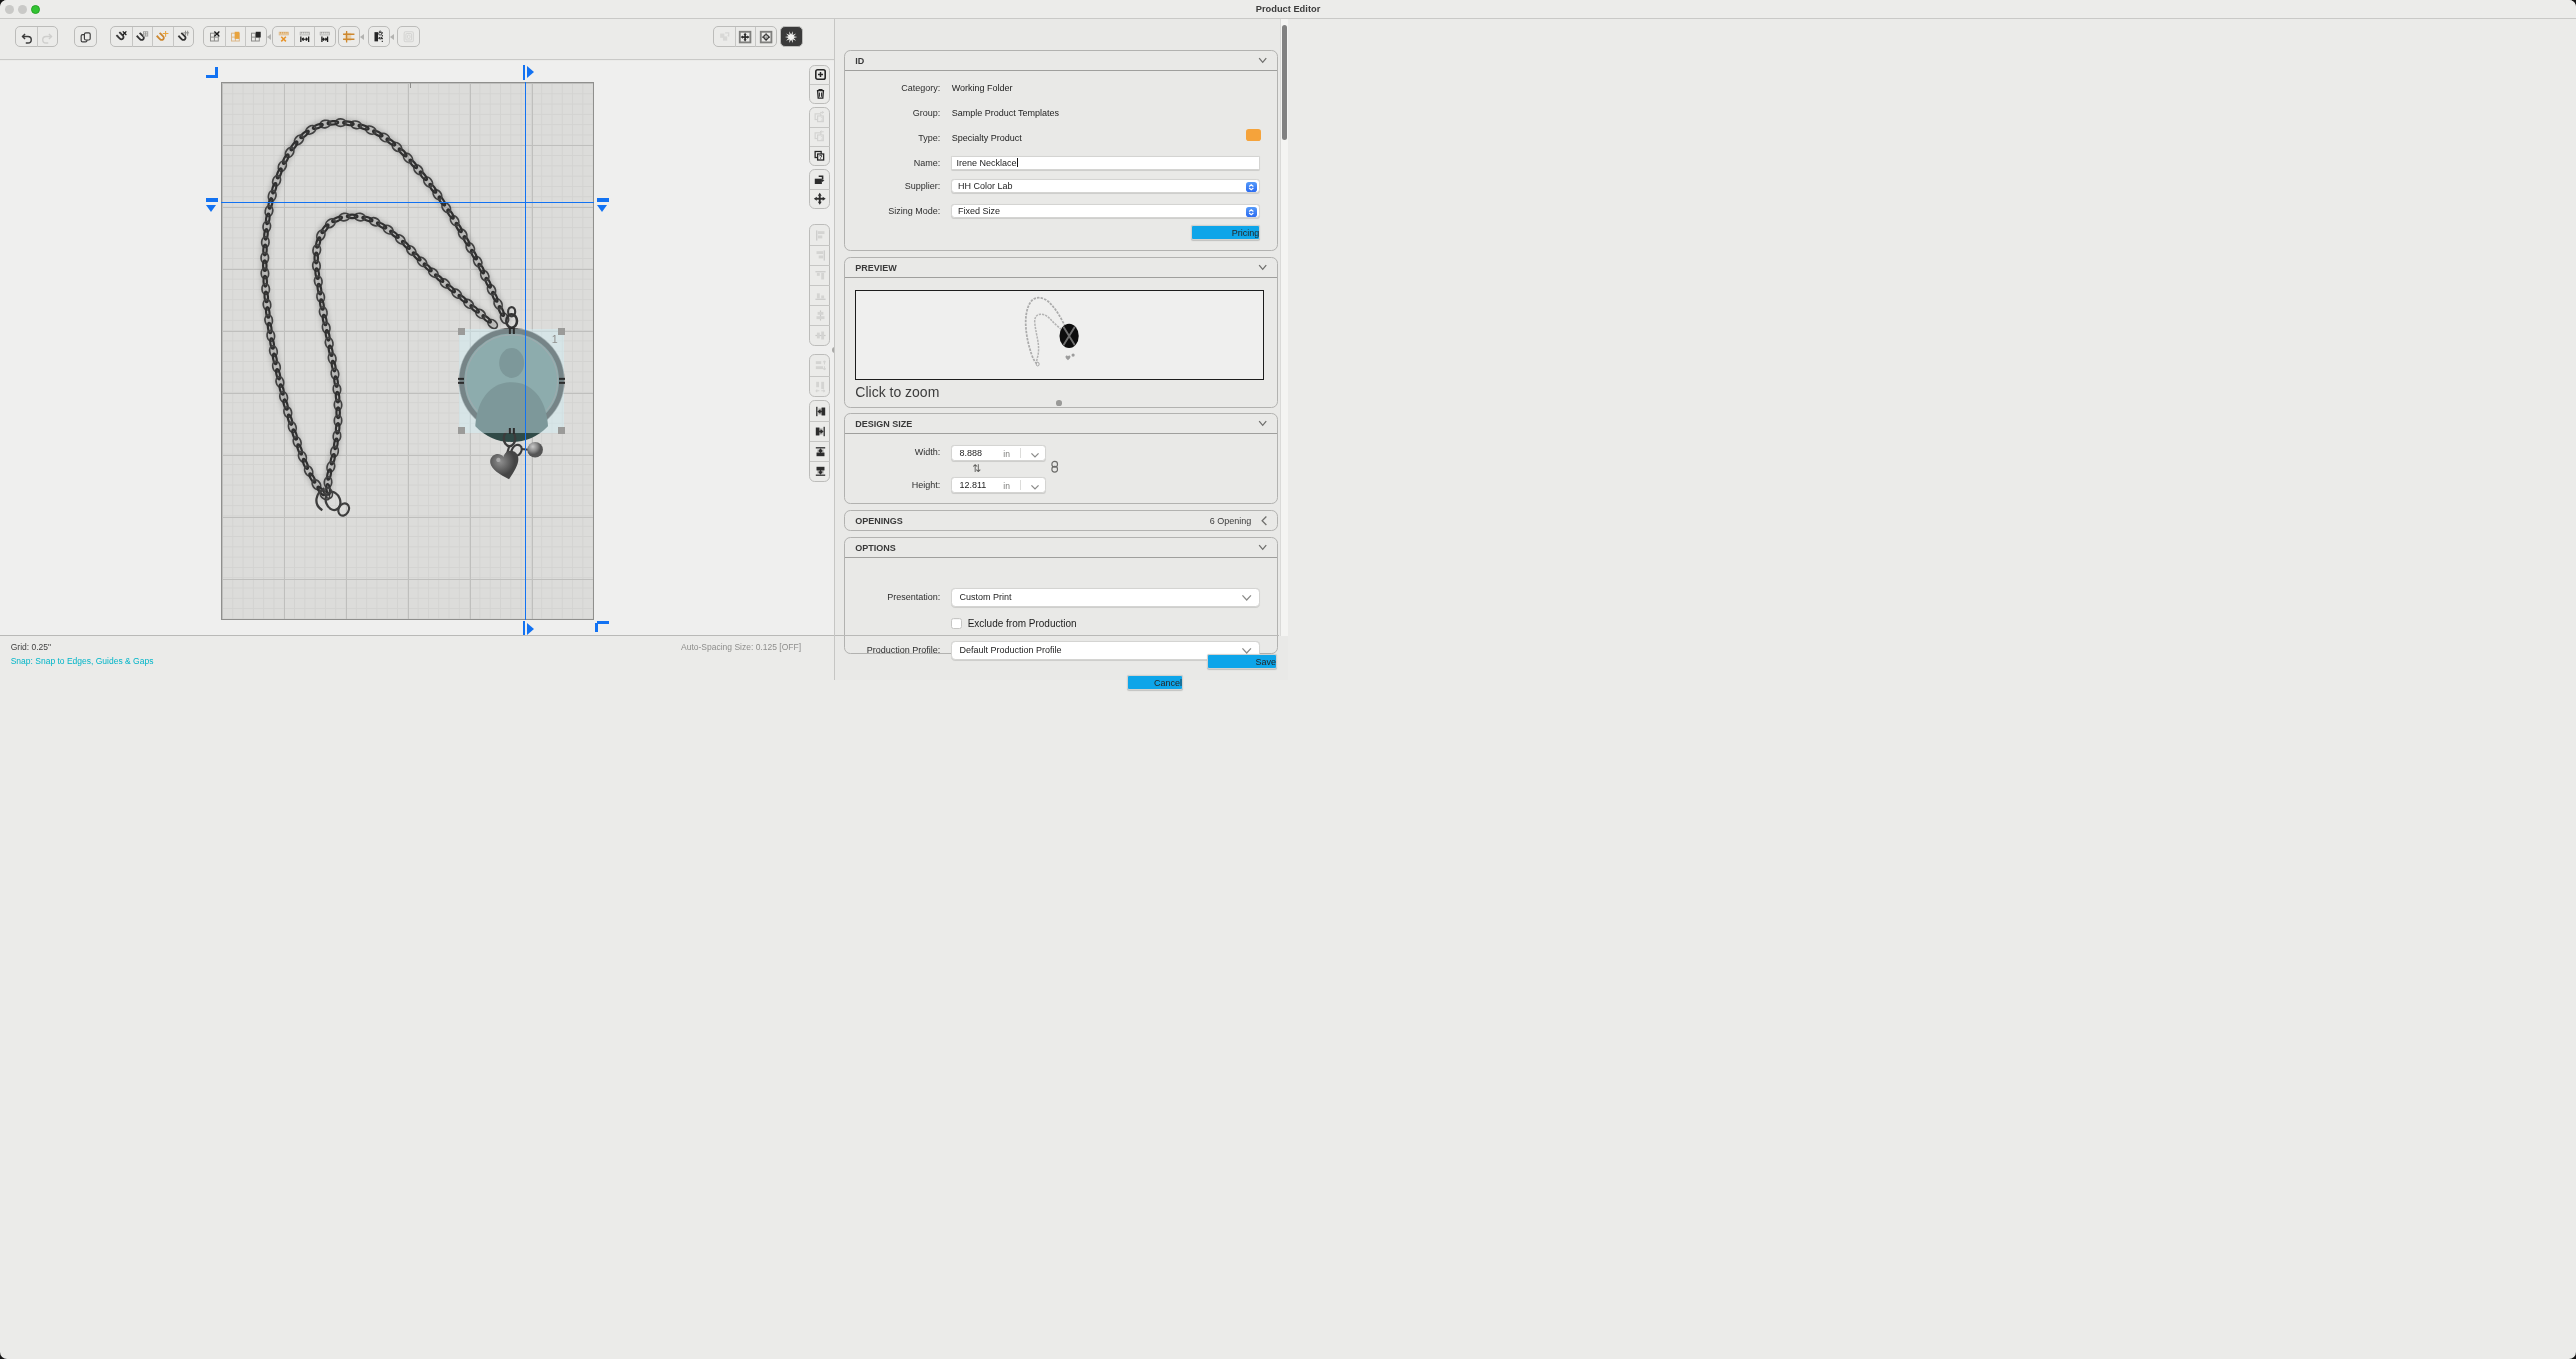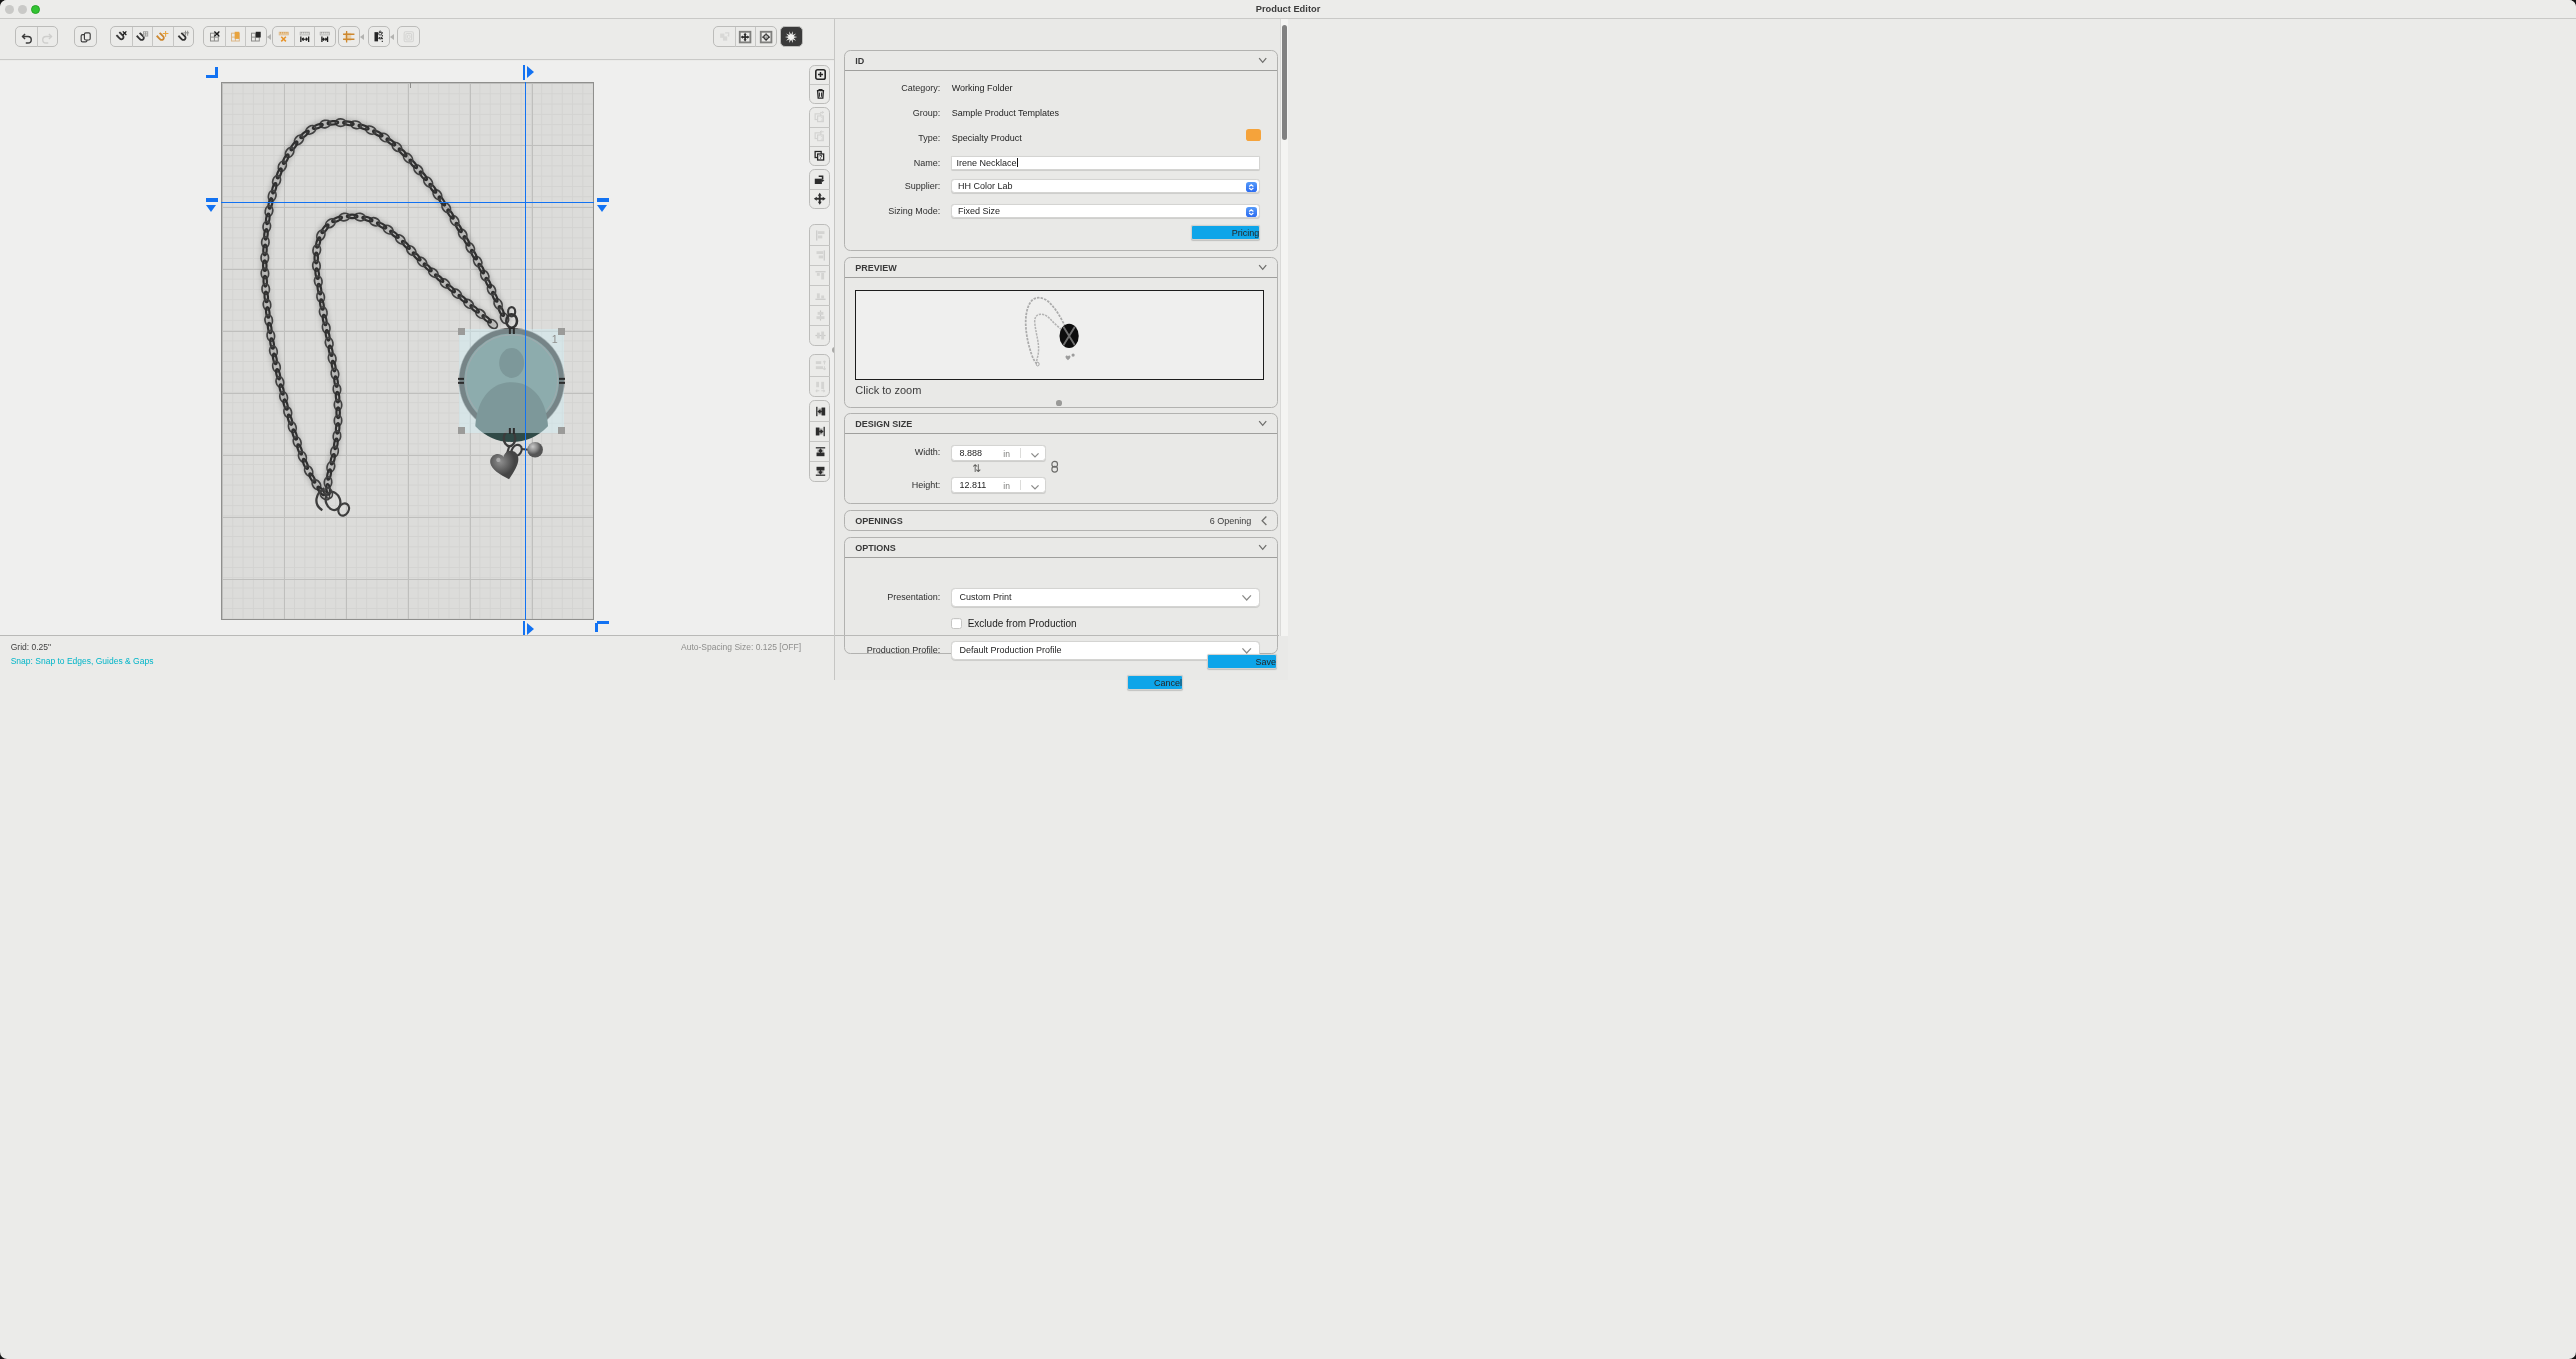--- a/index.html
+++ b/index.html
@@ -58,21 +58,21 @@
   .row { position:absolute; left:0; height:14.2px; display:flex; align-items:center; }
   .lbl { width:95px; text-align:right; font-size:9px; color:#2e2e2e; flex:none; }
   .val { margin-left:11.4px; font-size:9px; color:#1d1d1d; }
   .field { position:absolute; left:106px; width:309px; background:#fff; border:0.7px solid #d4d4d2; box-shadow:0 0.4px 0.7px rgba(0,0,0,.12); font-size:9px; color:#1d1d1d; display:flex; align-items:center; }
   .popcap { position:absolute; right:2.1px; top:1.8px; width:11.4px; height:10px; border-radius:2.8px; background:linear-gradient(#559af9,#2c6cf2); display:flex; align-items:center; justify-content:center; }
   .ddchev { position:absolute; right:7.1px; top:5px; }
   .wbtn { position:absolute; background:#0ea5e9; border:0.7px solid #d2d2d0; border-radius:2px; box-shadow:0 0.4px 1.1px rgba(0,0,0,.18); font-size:9px; color:#262626; text-align:right; }
   .caret { display:inline-block; width:0.7px; height:9.3px; background:#111; margin-left:0.7px; vertical-align:-1.4px; }
 
   .previewbox { position:absolute; left:10px; top:32px; width:409px; height:90px; background:#efefee; border:1.4px solid #1c1c1c; }
-  .pcap { position:absolute; left:10px; top:126px; font-size:11px; color:#3c3c3c; }
+  .pcap { position:absolute; left:10px; top:126px; font-size:14px; color:#3c3c3c; }
   .pdot { position:absolute; left:211px; top:142px; width:5.7px; height:5.7px; border-radius:50%; background:#9a9a98; }
 
   .sizefield { position:absolute; left:106px; width:95px; height:15.7px; background:#fff; border:0.7px solid #d4d4d2; border-radius:3.6px; box-shadow:0 0.4px 0.7px rgba(0,0,0,.12); }
   .sizeval { position:absolute; left:7.1px; top:2.1px; font-size:9px; color:#1d1d1d; }
   .sizeunit { position:absolute; left:51px; top:2.8px; font-size:8.5px; color:#7c7c7a; }
   .sizediv { position:absolute; left:68px; top:2.1px; bottom:2.1px; width:0.7px; background:#dcdcda; }
 
   .checkbox { width:10.7px; height:10.7px; background:#fff; border:0.7px solid #c6c6c4; border-radius:2.5px; box-shadow:inset 0 0.7px 0.7px rgba(0,0,0,.06); }
 
   .scrolltrack { position:absolute; right:0; top:0; width:7.8px; height:617px; background:#f4f4f2; border-left:0.7px solid #dadad8; }

